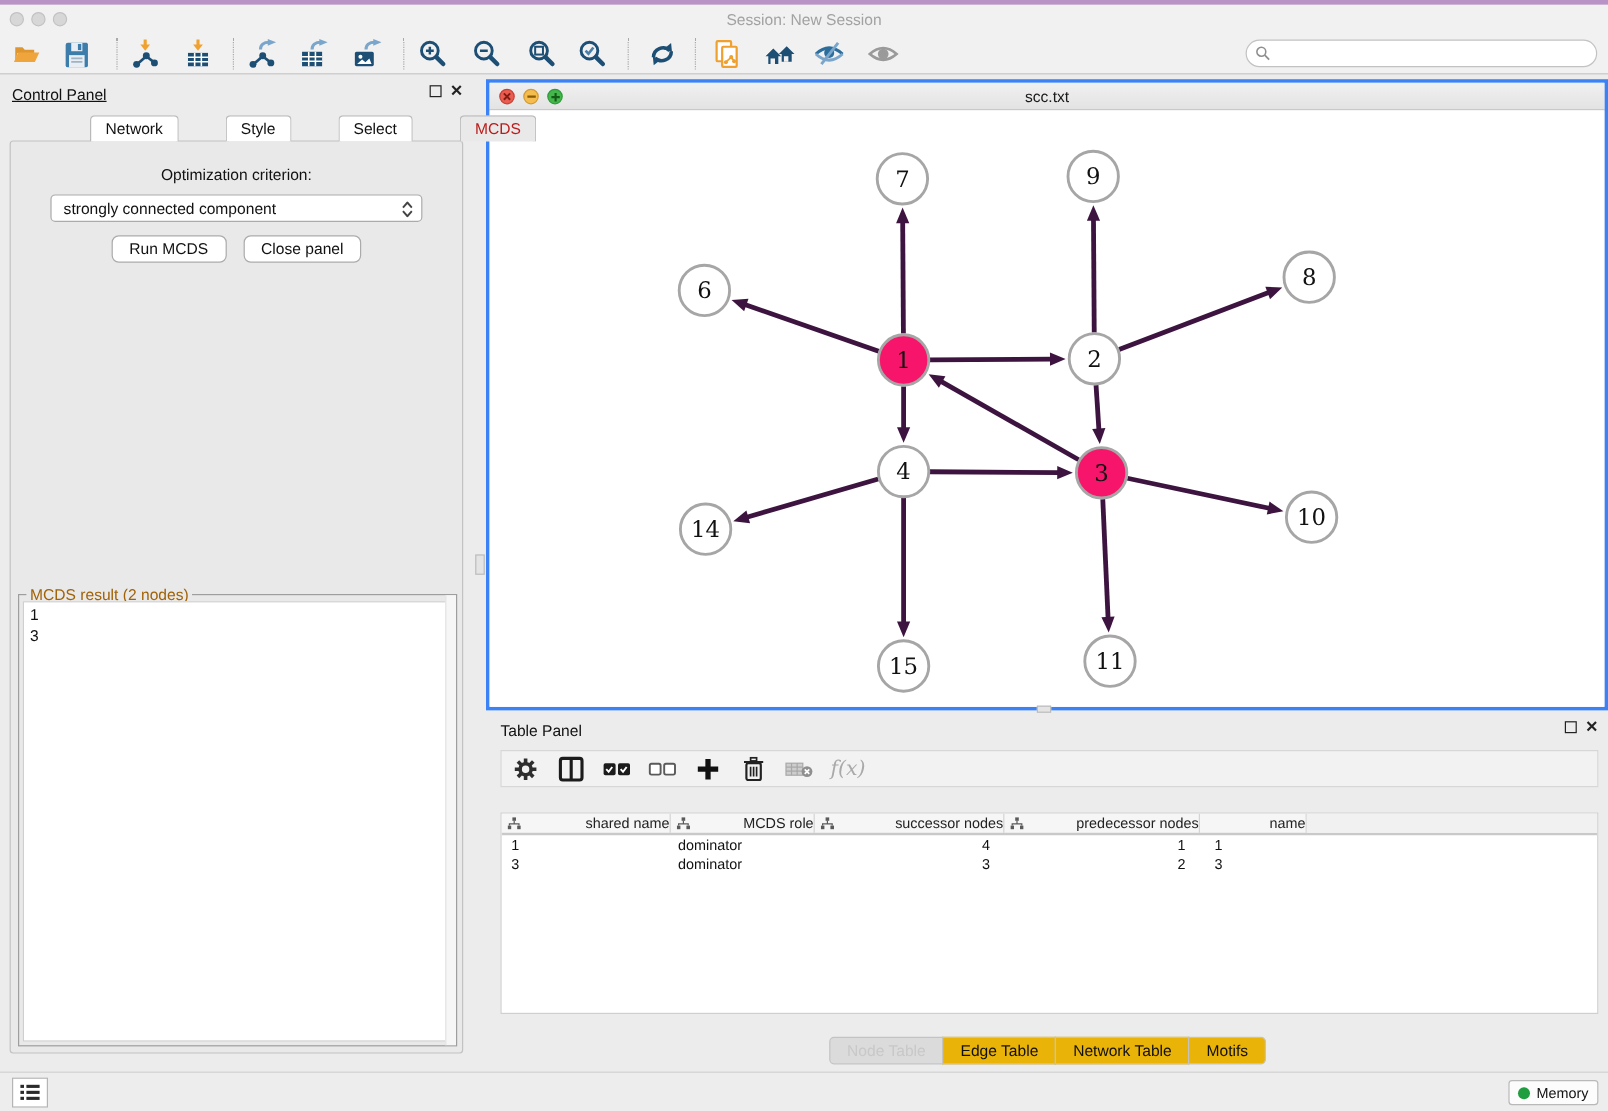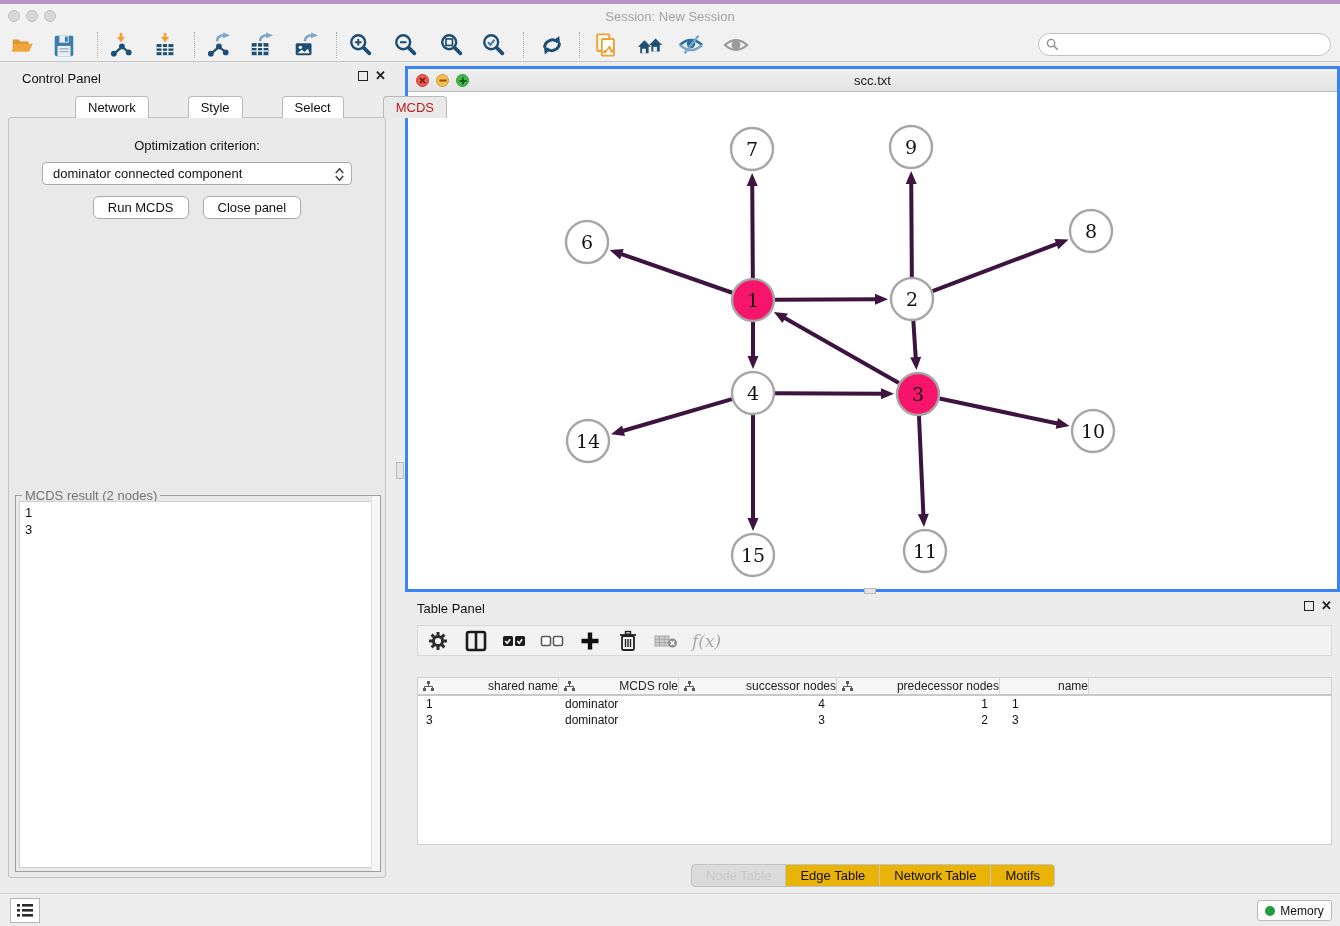--- a/index.html
+++ b/index.html
@@ -16,37 +16,37 @@
   
   .toolbar { position:absolute; top:28px; left:0; width:100%; height:34px; background:#f2f1f2; border-bottom:1px solid #c6c6c6; display:flex; align-items:center; }
   .tb-icon { width:28px; height:28px; flex:0 0 auto; display:flex; align-items:center; justify-content:center; }
   .tb-sep { width:1px; height:26px; flex:0 0 auto; border-left:1px dotted #a9a9a9; }
   .searchbox { position:absolute; right:9px; top:5px; width:293px; height:23px; background:#fff; border:1px solid #c2c2c2; border-radius:12px; display:flex; align-items:center; padding-left:7px; }
   .searchbox input { border:none; outline:none; flex:1; font-size:12px; background:transparent; margin-left:4px; }
 
   
   .control-panel { position:absolute; left:0; top:62px; width:394px; height:820px; }
   .cp-head { position:relative; height:30px; }
-  .cp-title { position:absolute; left:22px; top:9px; font-size:13px; color:#111; }
+  .cp-title { position:absolute; left:10px; top:9px; font-size:13px; color:#111;text-decoration:underline; }
   .panel-ctrls { position:absolute; right:8px; top:9px; display:flex; gap:7px; align-items:center; }
   .float-btn { width:10px; height:10px; border:1.5px solid #222; display:inline-block; }
   .close-btn { font-size:13px; font-weight:bold; color:#222; line-height:10px; }
   .cp-tabs { position:absolute; left:75px; top:34px; height:22px; display:flex; z-index:2;gap:40px; }
   .tab { border:1px solid #b9b9b9; border-bottom:none; background:#fff; font-size:13px; color:#111;
          padding:0 12px; height:22px; line-height:21px; border-radius:4px 4px 0 0; margin-right:-1px; }
   .tab.active { background:#e9e9e9; color:#b91c1c; }
   .cp-body { position:absolute; left:8px; top:55px; width:378px; height:761px; background:#e9e9e9; border:1px solid #c2c2c2; border-radius:3px; }
   .opt-label { text-align:center; margin-top:20px; font-size:13px; color:#111; }
   .combo { position:relative; margin:9px auto 0; width:310px; height:23px; background:#fff; border:1px solid #ababab; border-radius:4px; font-size:13px; line-height:21px; padding-left:10px; color:#111; }
   .combo .stepper { position:absolute; right:7px; top:3px; width:9px; height:16px; display:flex; flex-direction:column; align-items:center; justify-content:center; gap:1px; }
   .stepper svg { display:block; }
   .btn-row { display:flex; justify-content:center; gap:14px; margin-top:11px; }
   .push-btn { height:23px; background:#fff; border:1px solid #ababab; border-radius:6px; font-size:13px; color:#111; padding:0 14px; font-family:"Liberation Sans",sans-serif; }
   .mcds-result { position:absolute; left:6px; top:377px; width:366px; height:377px; border:1px solid #9e9e9e; }
-  .mcds-legend { position:absolute; top:-8px; left:6px; background:#e9e9e9; padding:0 3px; font-size:13px; color:#737373; }
+  .mcds-legend { position:absolute; top:-8px; left:6px; background:#e9e9e9; padding:0 3px; font-size:13px; color:#a16207; }
   .mcds-text { position:absolute; left:3px; top:5px; right:3px; bottom:3px; background:#fff; border:1px solid #cfcfcf; font-size:13px; line-height:17px; padding:2px 0 0 5px; white-space:pre-line; color:#111; }
   .mcds-scroll { position:absolute; right:0; top:0; width:9px; height:100%; background:#f6f6f6; border-left:1px solid #e3e3e3; }
 
   
   .net-window { position:absolute; left:405px; top:66px; width:935px; height:526px; border:3px solid #3b82f6; background:#fff; }
   .net-titlebar { position:relative; height:23px; background:linear-gradient(#f0f0f0,#e3e3e3); border-bottom:1px solid #bdbdbd; }
   .net-title { position:absolute; width:100%; text-align:center; top:4px; font-size:13px; color:#1a1a1a; }
   .lights { position:absolute; left:8px; top:5px; display:flex; gap:7px; }
   .light { width:13px; height:13px; border-radius:50%; display:flex; align-items:center; justify-content:center; }
   .light.red { background:#ea5b50; border:1px solid #c64036; }
@@ -266,21 +266,21 @@
   </div>
   <div class="cp-tabs">
     <span class="tab">Network</span>
     <span class="tab">Style</span>
     <span class="tab">Select</span>
     <span class="tab active">MCDS</span>
   </div>
   <div class="cp-body">
     <div class="opt-label">Optimization criterion:</div>
     <div class="combo">
-      <span>dominator connected component</span>
+      <span>strongly connected component</span>
       <span class="stepper">
         <svg width="9" height="6" viewBox="0 0 9 6">
             <path d="M0.8 5 L4.5 0.8 L8.2 5" stroke="#444" stroke-width="1.6" fill="none"></path>
           </svg>
         <svg width="9" height="6" viewBox="0 0 9 6">
             <path d="M0.8 1 L4.5 5.2 L8.2 1" stroke="#444" stroke-width="1.6" fill="none"></path>
           </svg>
       </span>
     </div>
     <div class="btn-row">

